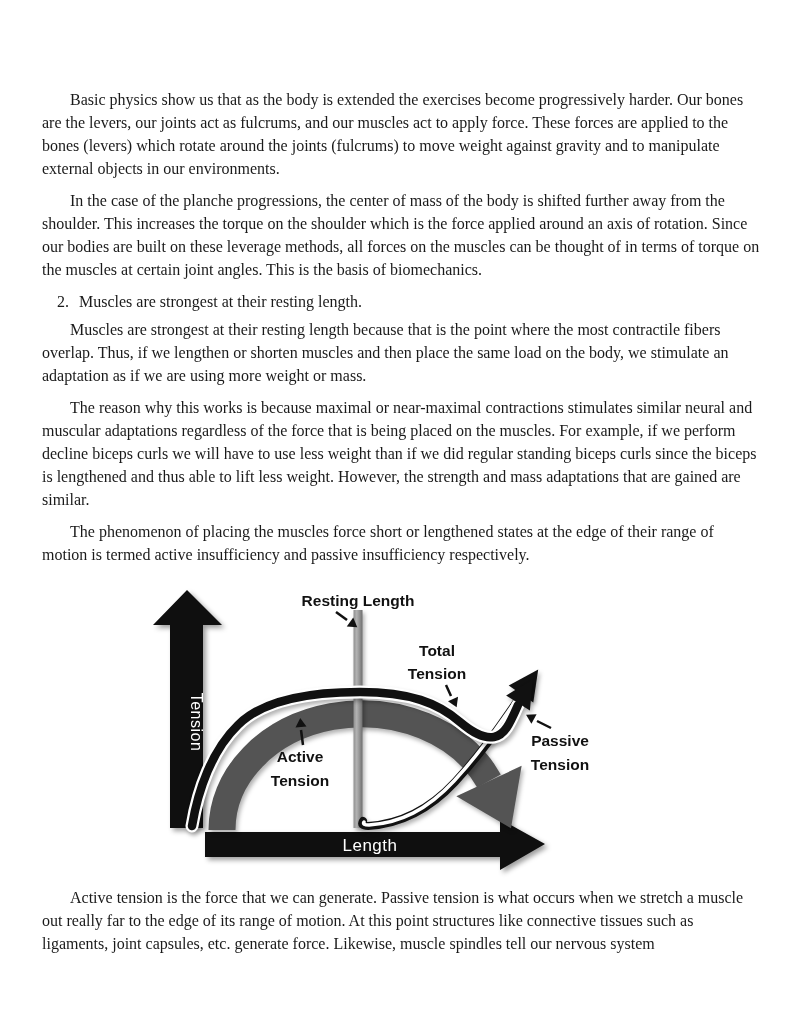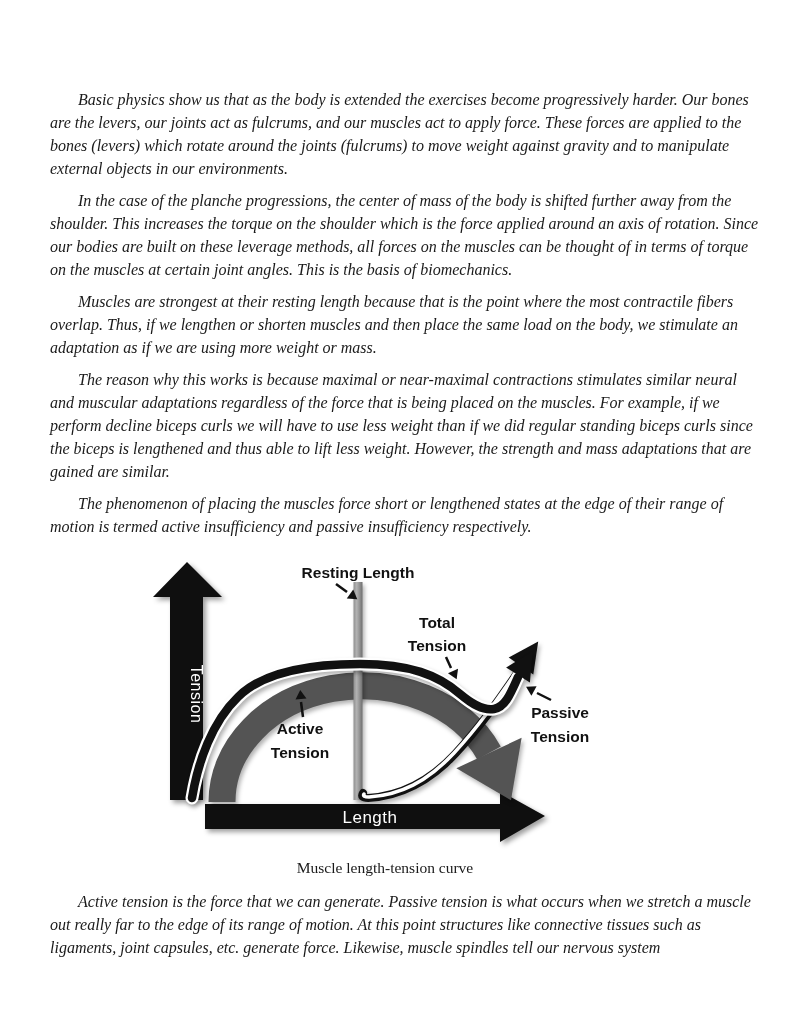--- a/index.html
+++ b/index.html
@@ -6,21 +6,21 @@
   .page{
     position:relative;
     width:800px;height:1035px;
     background:#ffffff;
     box-sizing:border-box;
     padding:88px 38px 0 38px;
     font-family:"Liberation Serif","DejaVu Serif",serif;
     font-size:16px;line-height:23px;color:#1a1a1a;
     overflow:hidden;
   }
-  p.body-par{margin:0 0 9px 12px;text-indent:28px;font-style:italic;}
+  p.body-par{margin:0 0 9px 4px;text-indent:28px;}
   .numbered-item{margin:4px 0 5px 0;padding-left:19px;}
   .numbered-item .marker{display:inline-block;margin-right:10px;}
   figure.lt-figure{margin:19px 0 0 0;padding:0;}
   .fig-svg-wrap{margin-left:112px;width:470px;}
   figcaption{
     text-align:center;width:470px;margin:1px 0 13px 112px;
     font-size:15.5px;line-height:18px;text-indent:0;
   }
   svg text{font-family:"Liberation Sans","DejaVu Sans",sans-serif;}
   .ann-label{font-weight:bold;font-size:15.5px;fill:#111111;}
@@ -31,20 +31,23 @@
 </style>
 </head>
 <body>
 
 <div class="page">
 
   <p class="body-par">Basic physics show us that as the body is extended the exercises become progressively harder. Our bones are the levers, our joints act as fulcrums, and our muscles act to apply force. These forces are applied to the bones (levers) which rotate around the joints (fulcrums) to move weight against gravity and to manipulate external objects in our environments.</p>
 
   <p class="body-par">In the case of the planche progressions, the center of mass of the body is shifted further away from the shoulder. This increases the torque on the shoulder which is the force applied around an axis of rotation. Since our bodies are built on these leverage methods, all forces on the muscles can be thought of in terms of torque on the muscles at certain joint angles. This is the basis of biomechanics.</p>
 
+  <div class="numbered-item">
+    <span class="marker">2.</span><span>Muscles are strongest at their resting length.</span>
+  </div>
 
   <p class="body-par">Muscles are strongest at their resting length because that is the point where the most contractile fibers overlap. Thus, if we lengthen or shorten muscles and then place the same load on the body, we stimulate an adaptation as if we are using more weight or mass.</p>
 
   <p class="body-par">The reason why this works is because maximal or near-maximal contractions stimulates similar neural and muscular adaptations regardless of the force that is being placed on the muscles. For example, if we perform decline biceps curls we will have to use less weight than if we did regular standing biceps curls since the biceps is lengthened and thus able to lift less weight. However, the strength and mass adaptations that are gained are similar.</p>
 
   <p class="body-par">The phenomenon of placing the muscles force short or lengthened states at the edge of their range of motion is termed active insufficiency and passive insufficiency respectively.</p>
 
   <figure class="lt-figure">
     <div class="fig-svg-wrap">
       <svg width="470" height="295" viewBox="0 0 470 295">
@@ -124,18 +127,17 @@
           <line x1="401" y1="143" x2="387" y2="136" stroke="#111111" stroke-width="2.5"></line>
           <g transform="translate(384,134) rotate(-152)">
               <polygon points="0,-5.5 9,0 0,5.5" fill="#111111"></polygon>
             </g>
         </g>
 
         <text class="axis-label" transform="translate(41,137) rotate(90)" text-anchor="middle">Tension</text>
         <text class="axis-label-x" x="220" y="266" text-anchor="middle">Length</text>
       </svg>
     </div>
-    <figcaption>Muscle length-tension curve</figcaption>
   </figure>
 
   <p class="body-par">Active tension is the force that we can generate. Passive tension is what occurs when we stretch a muscle out really far to the edge of its range of motion. At this point structures like connective tissues such as ligaments, joint capsules, etc. generate force. Likewise, muscle spindles tell our nervous system</p>
 
 </div>
 
 </body></html>

